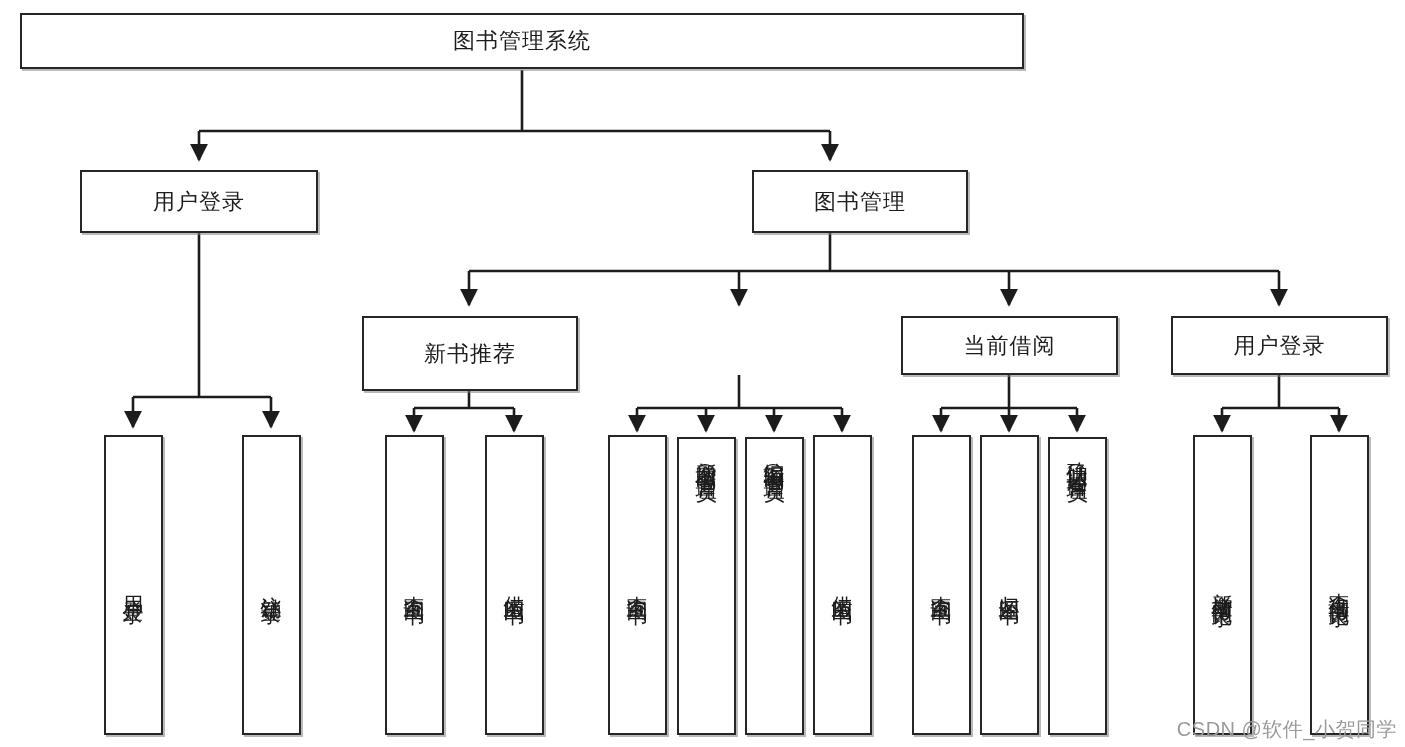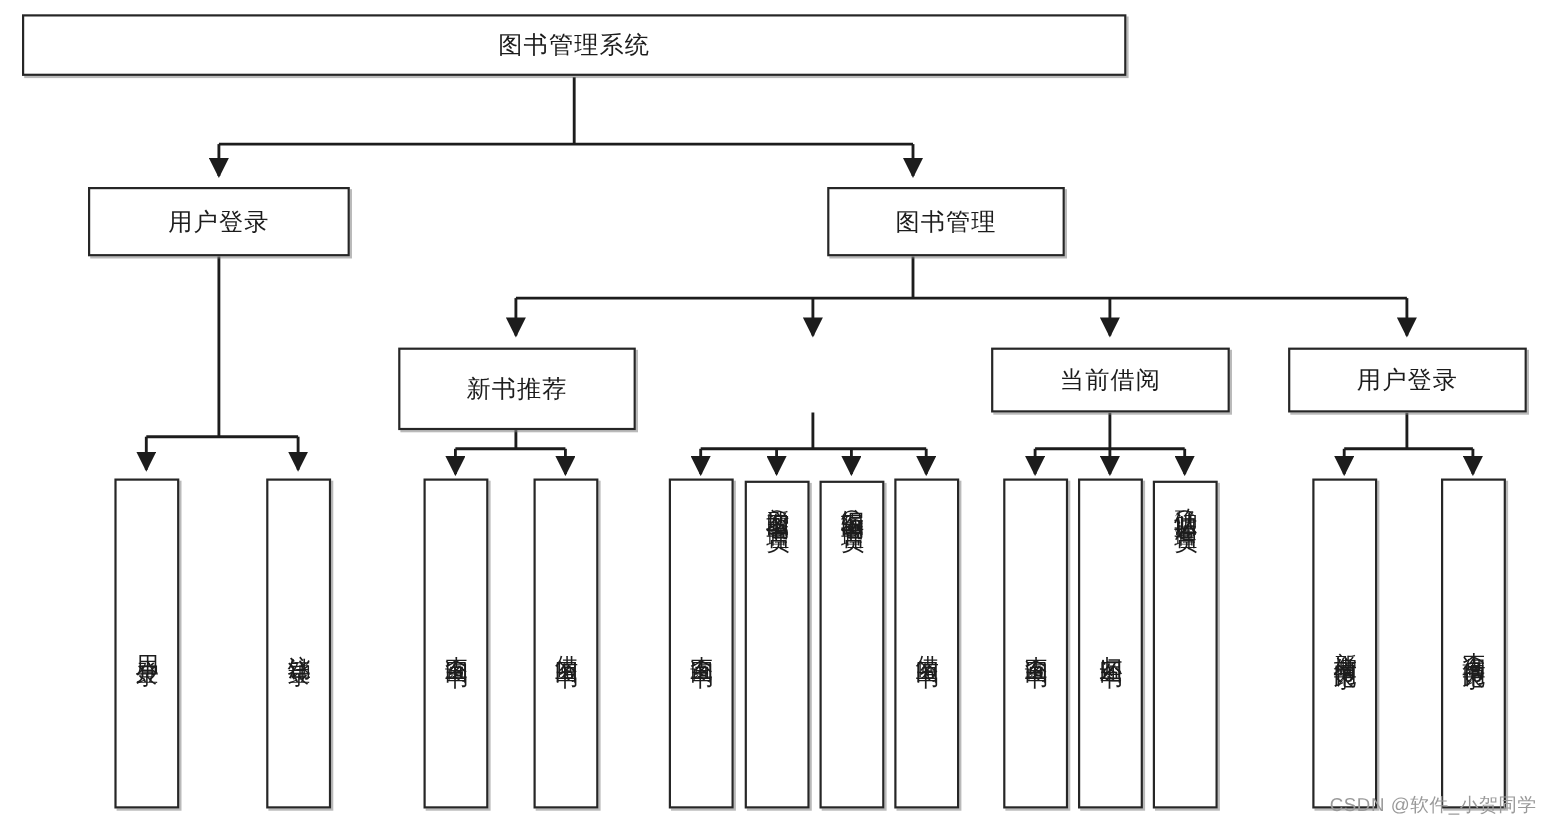--- a/index.html
+++ b/index.html
@@ -62,21 +62,21 @@
     margin-top: auto;
     margin-bottom: auto;
   }
   .node.vert {
     padding: 6px 0;
   }
   .watermark {
     position: absolute;
     right: 8px;
     bottom: 4px;
-    font-size: 17px;
+    font-size: 20px;
     color: #9a9a9a;
     white-space: nowrap;
     letter-spacing: 0.5px;
   }
 </style>
 </head>
 <body>
 
 <div id="canvas">
 

